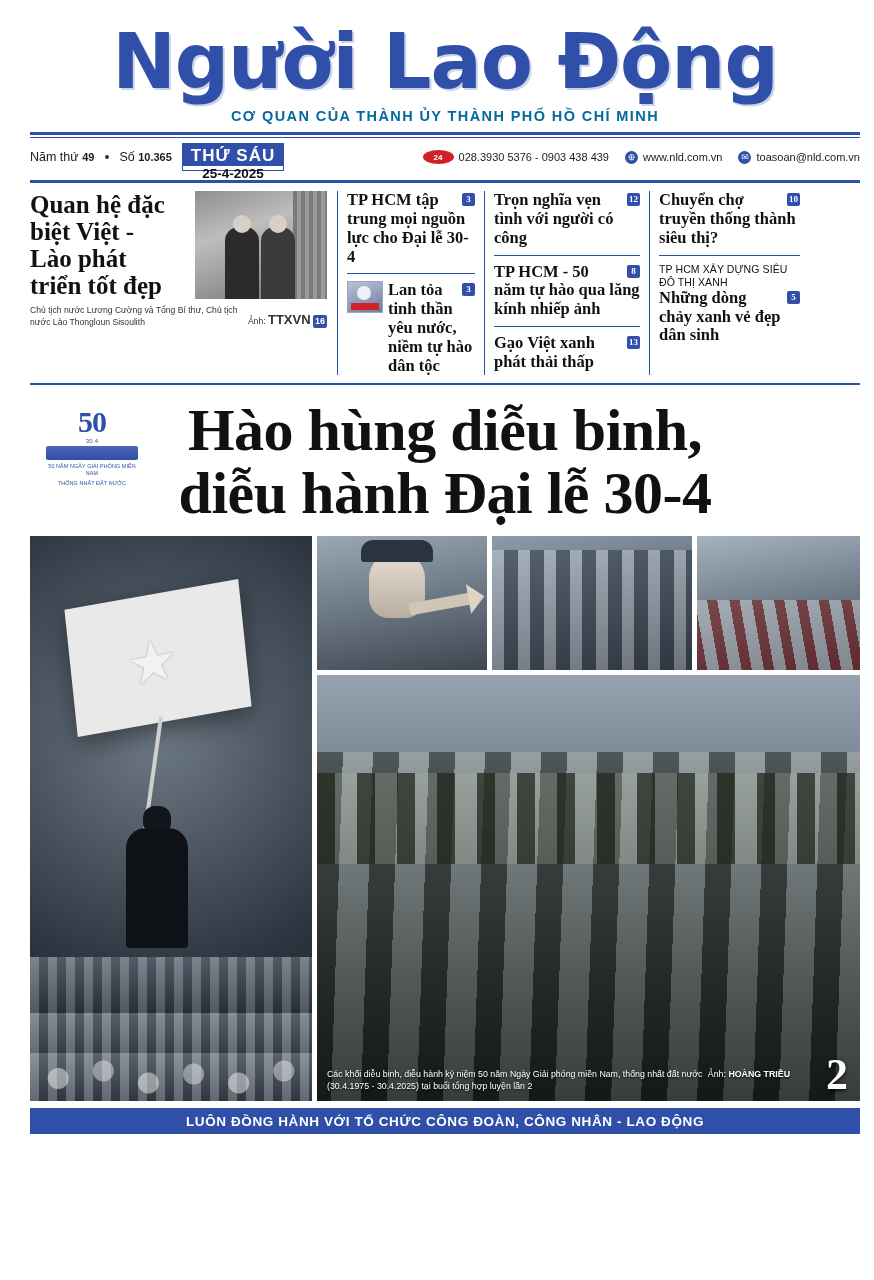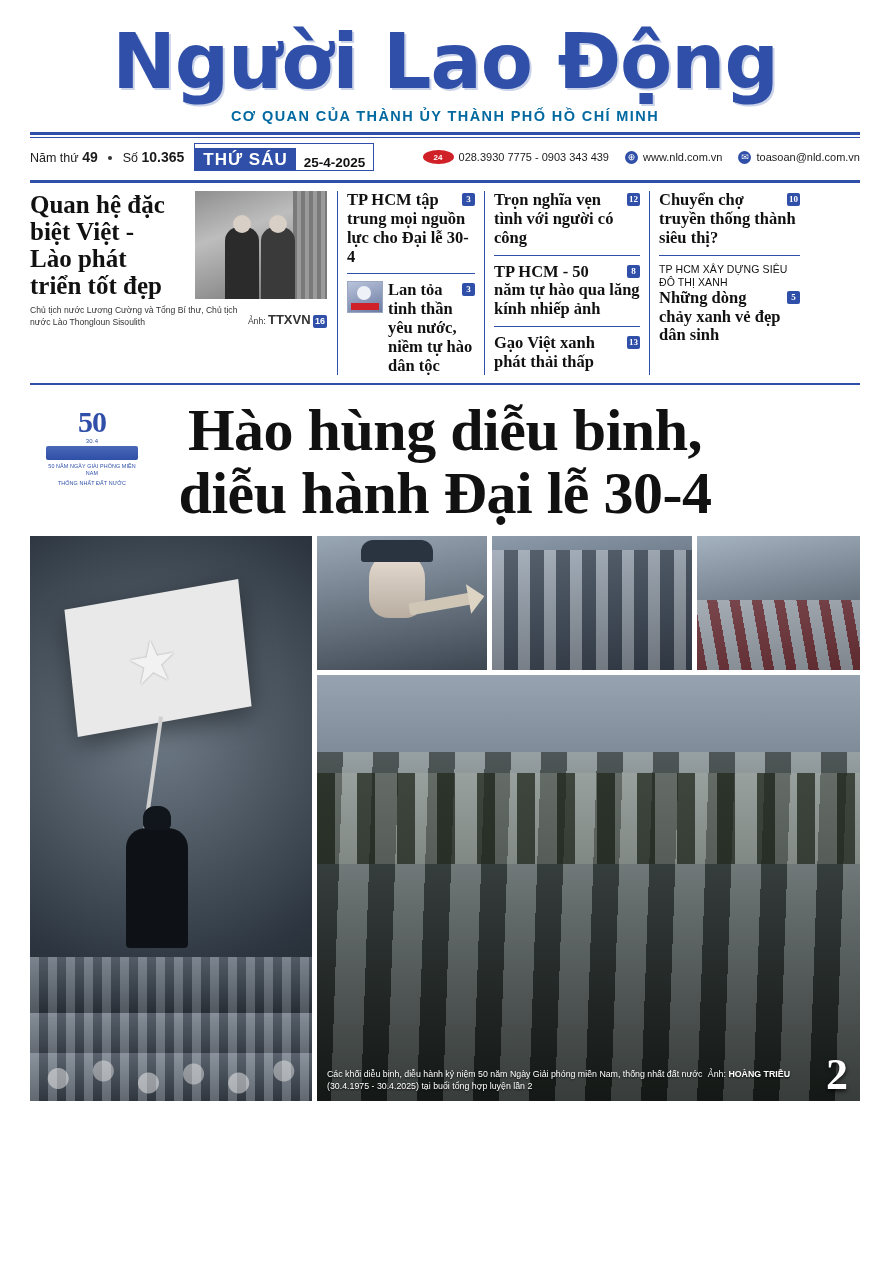--- a/index.html
+++ b/index.html
@@ -66,36 +66,37 @@
     height: 30px;
     margin-top: 4px;
     font-size: 12.5px;
     color: #1b1b1b;
   }
   .infobar .issue {
     white-space: nowrap;
     font-size: 12.5px;
   }
   .infobar .issue b {
-    font-size: 14px;
+    font-size: 11px;
   }
   .dot-sep {
     display: inline-block;
     width: 4px; height: 4px;
     border-radius: 50%;
     background: #333;
     margin: 0 7px 2px 7px;
     vertical-align: middle;
   }
   .dateblock {
     margin-left: 10px;
     display: flex;
-    align-items: flex-end;
+    align-items: center;
     height: 26px;
     border: 1.5px solid #2f4fa8;
+    flex-direction: column;
   }
   .dateblock .day {
     background: #2f4fa8;
     color: #fff;
     font-weight: bold;
     font-size: 17px;
     letter-spacing: 1px;
     padding: 2px 8px 0 8px;
     display: flex;
     align-items: center;
@@ -541,21 +542,21 @@
       <span>Số</span>
       <b>10.365</b>
     </div>
     <div class="dateblock">
       <div class="day">THỨ SÁU</div>
       <div class="date">25-4-2025</div>
     </div>
     <div class="spacer"></div>
     <div class="contact">
       <span class="badge-circle">24</span>
-      <span>028.3930 7775 - 0903 343 439</span>
+      <span>028.3930 5376 - 0903 438 439</span>
     </div>
     <div class="contact">
       <span class="ic">⊕</span>
       <span>www.nld.com.vn</span>
     </div>
     <div class="contact">
       <span class="ic">✉</span>
       <span>toasoan@nld.com.vn</span>
     </div>
   </div>
@@ -677,14 +678,15 @@
             <b>HOÀNG TRIỀU</b>
           </span>
           <div>Các khối diễu binh, diễu hành kỷ niệm 50 năm Ngày Giải phóng miền Nam, thống nhất đất nước</div>
           <div>(30.4.1975 - 30.4.2025) tại buổi tổng hợp luyện lần 2</div>
         </div>
         <div class="bigpage">2</div>
       </div>
     </div>
   </div>
 
+  <div class="footer">Luôn đồng hành với tổ chức Công đoàn, Công nhân - Lao động</div>
 
 </div>
 
 </body></html>

